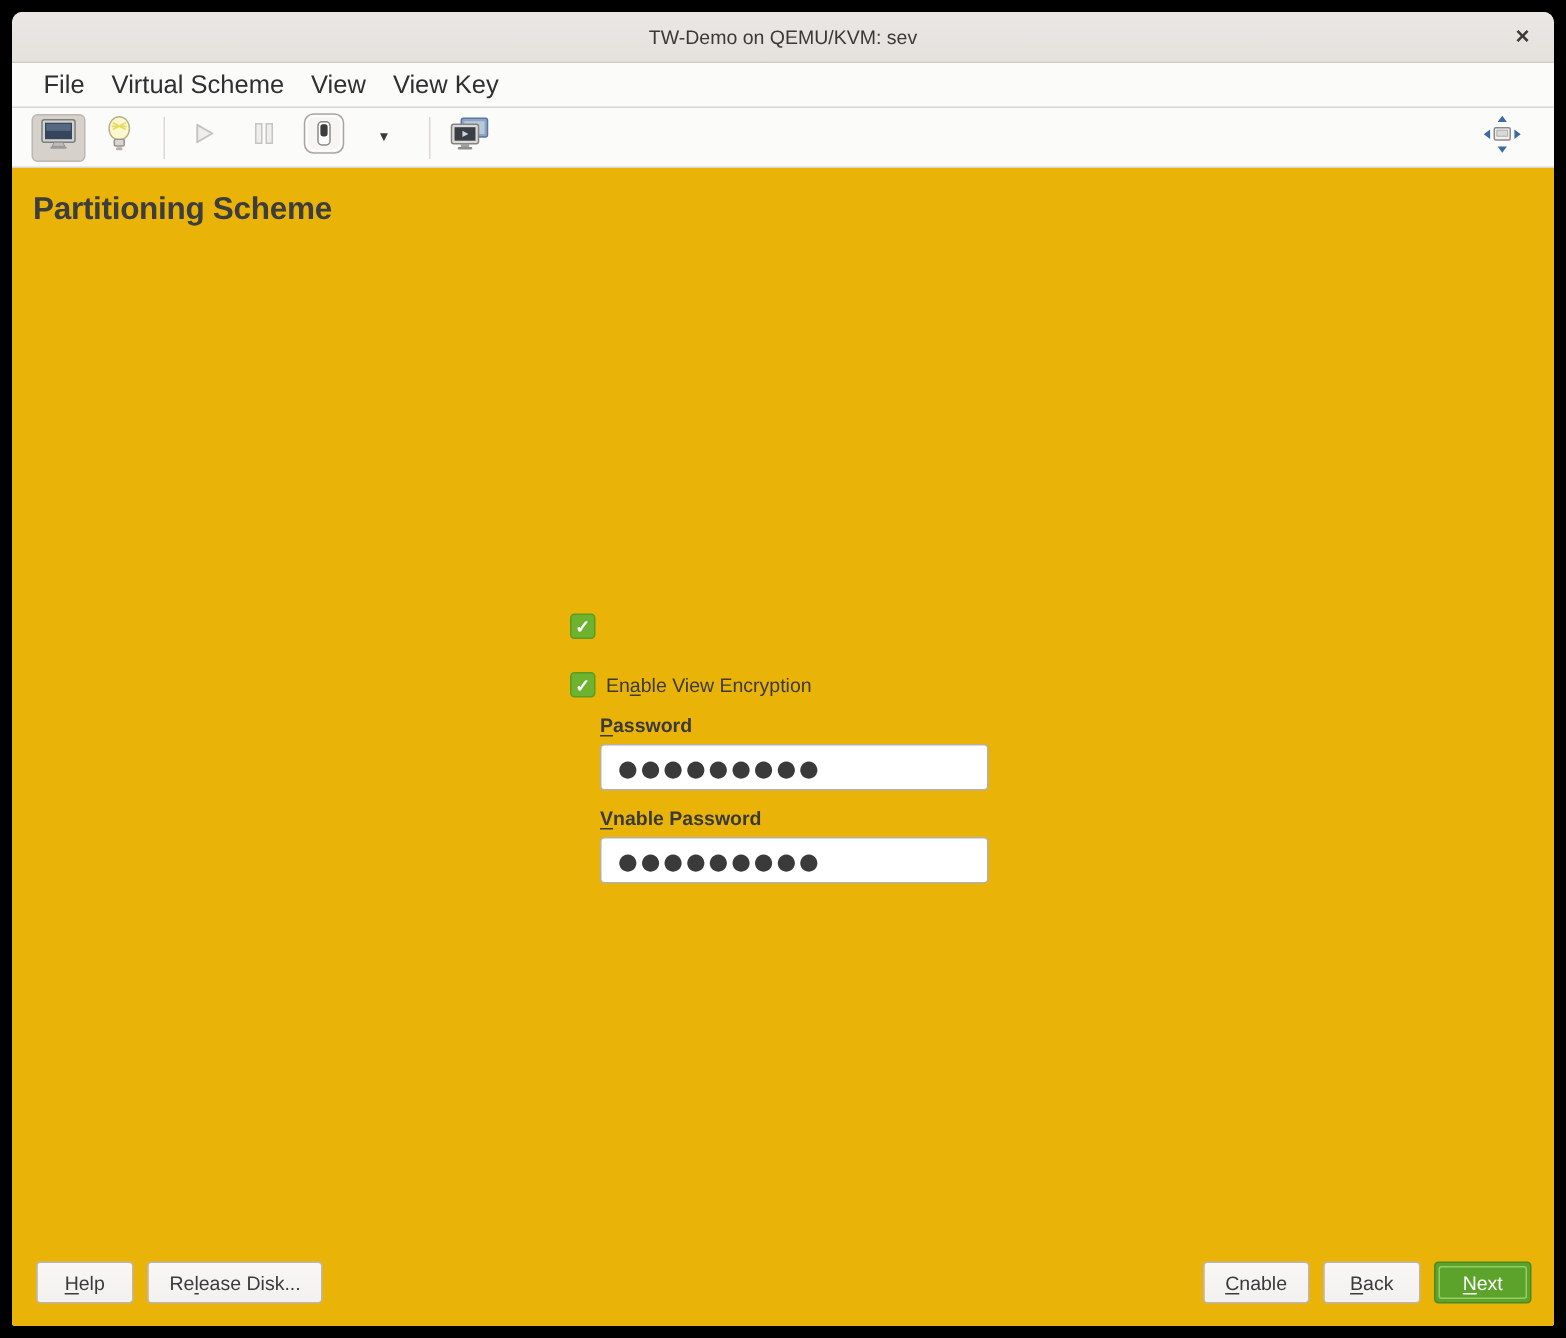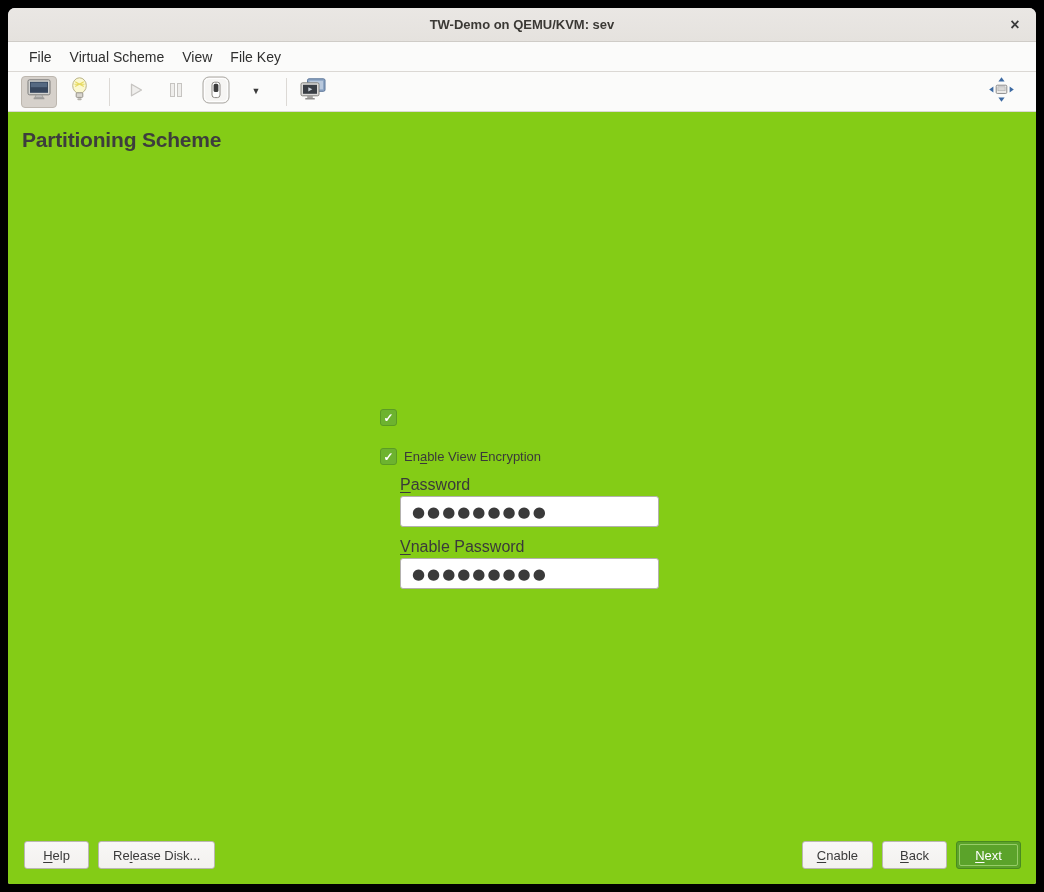--- a/index.html
+++ b/index.html
@@ -9,67 +9,67 @@
     position:absolute; left:8px; top:8px; width:1028px; height:876px;
     background:#f1efed; border-radius:7px 7px 2px 2px; overflow:hidden;
     display:flex; flex-direction:column;
   }
   
   .titlebar {
     height:34px; flex:0 0 34px; background:linear-gradient(#eae7e4,#e5e2de);
     border-bottom:1px solid #cfccc7; position:relative;
     display:flex; align-items:center; justify-content:center;
   }
-  .titlebar .title { font-size:13px; font-weight:bold; color:#3b3935; }
+  .titlebar .title { font-size:13px; font-weight:normal; color:#3b3935; }
   .close-btn {
     position:absolute; right:8px; top:4px; width:26px; height:26px;
     display:flex; align-items:center; justify-content:center;
     font-size:16px; font-weight:bold; color:#3a3a3a; cursor:default;
     border-radius:4px;
   }
   
   .menubar {
     height:30px; flex:0 0 30px; background:#fbfbfa; border-bottom:1px solid #dbd8d4;
     display:flex; align-items:stretch; padding-left:12px;
   }
   .menu-item {
-    display:flex; align-items:center; padding:13px 9px; font-size:14px; color:#2f2f2f;
+    display:flex; align-items:center; padding:13px 9px; font-size:17px; color:#2f2f2f;
   }
   
   .toolbar {
     height:40px; flex:0 0 40px; background:#fbfbfa; border-bottom:1px solid #dbd8d4;
     display:flex; align-items:center; padding:0 13px;
   }
   .tb-btn {
     height:32px; min-width:36px; display:flex; align-items:center; justify-content:center;
     border-radius:4px; border:1px solid transparent; margin-right:4px;
   }
   .tb-btn.active { background:#d6d1cb; border-color:#bdb7af; }
   .tb-sep { width:1px; height:28px; background:#dcd9d5; margin:0 8px; }
   .chevron { font-size:9px; color:#3a3a3a; line-height:1; }
   .tb-spacer { flex:1; }
   
-  .vm-display { position:relative; flex:1; background:#84cc16; }
+  .vm-display { position:relative; flex:1; background:#eab308; }
   .page-title {
     position:absolute; left:14px; top:16px; font-size:21px; font-weight:bold;
     color:#3d3d3d; letter-spacing:-0.2px;
   }
   .chk-row {
     position:absolute; display:flex; align-items:center; gap:7px;
     font-size:13px; color:#3a3a3a;
   }
   .chk-row.lvm { left:372px; top:297px; }
   .chk-row.enc { left:372px; top:336px; }
   .checkbox {
     width:17px; height:17px; border-radius:3px; background:#6db32f;
     border:1px solid #5b9c24; display:flex; align-items:center; justify-content:center;
     color:#fff; font-size:12px; font-weight:bold; line-height:1;
   }
   .field-label {
-    position:absolute; left:392px; font-size:16px; color:#3a3a3a;
+    position:absolute; left:392px; font-size:13px; color:#3a3a3a;font-weight:bold;
   }
   .field-label.pw  { top:364px; }
   .field-label.vpw { top:426px; }
   .pw-input {
     position:absolute; left:392px; width:259px; height:31px;
     border:1px solid #b3b1ae; border-radius:3px; background:#fff;
     font-family:"DejaVu Sans", sans-serif; font-size:15px; letter-spacing:2px;
     color:#3a3a3a; padding:0 0 0 11px; outline:none;
   }
   .pw-input.pw  { top:384px; }
@@ -101,21 +101,21 @@
     <span class="title">TW-Demo on QEMU/KVM: sev</span>
     <span class="close-btn">
       <span>×</span>
     </span>
   </div>
 
   <div class="menubar">
     <span class="menu-item">File</span>
     <span class="menu-item">Virtual Scheme</span>
     <span class="menu-item">View</span>
-    <span class="menu-item">File Key</span>
+    <span class="menu-item">View Key</span>
   </div>
 
   <div class="toolbar">
 
     <div class="tb-btn active">
       <span>
         <svg width="24" height="21" viewBox="0 0 24 21">
           <rect x="1" y="0.8" width="22" height="15" rx="1.5" fill="#d2d2d0" stroke="#7d7d7b"></rect>
           <rect x="3" y="2.8" width="18" height="11" fill="#35455c"></rect>
           <rect x="3.8" y="3.6" width="16.4" height="4.6" fill="#556982"></rect>

